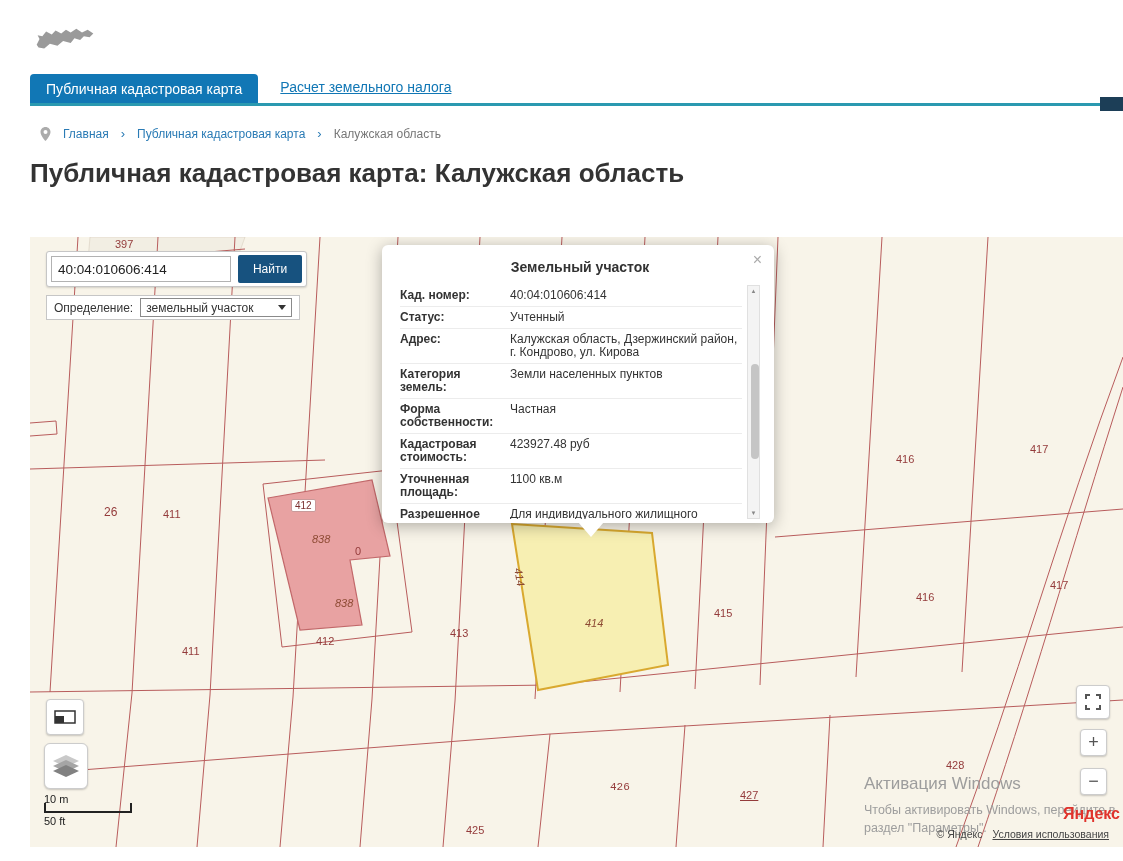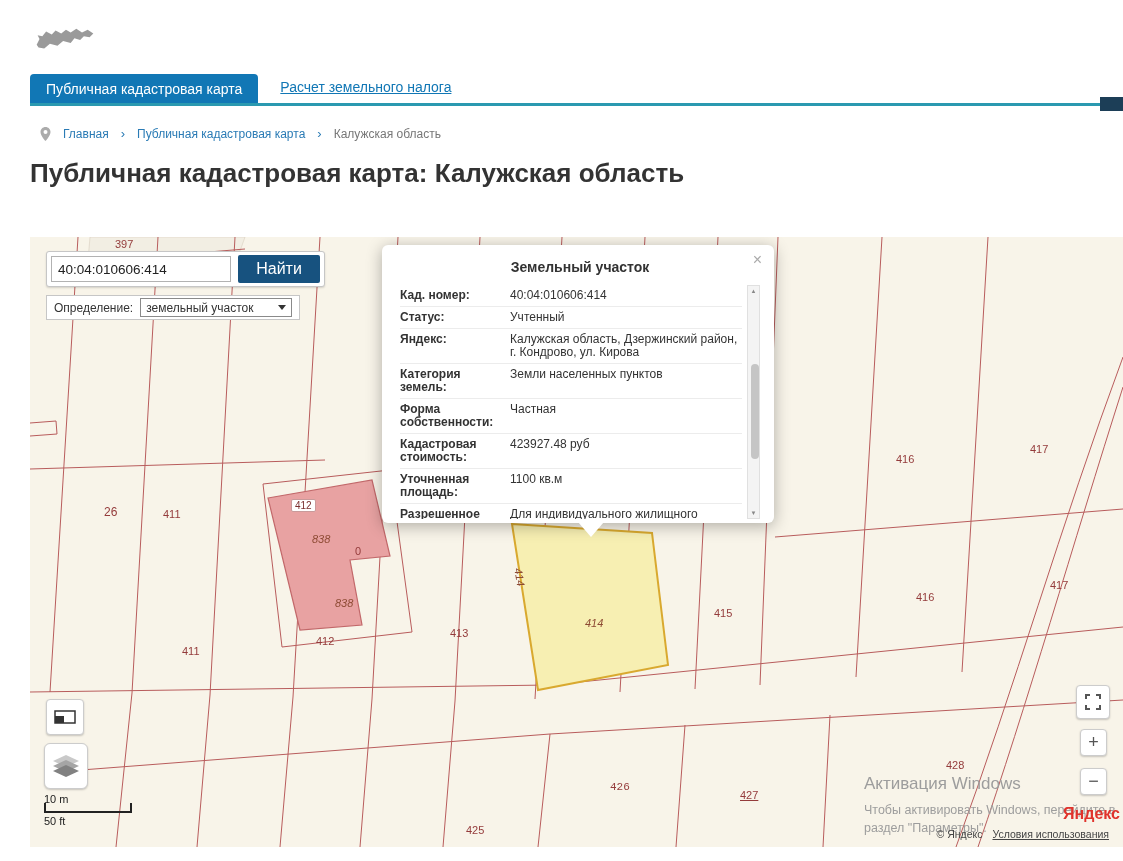--- a/index.html
+++ b/index.html
@@ -33,22 +33,22 @@
   .plabel.big { font-size:12px; }
   .plabel.it { font-style:italic; color:#8d4a33; }
   .plabel.rot { transform:rotate(80deg); transform-origin:left top; }
   .plabel.chip { background:#fff; border:1px solid #c99a9a; border-radius:2px; padding:0 3px; font-size:10px; color:#7a2f2f; }
 
   
   .search-panel { position:absolute; left:16px; top:14px; background:#fff; border:1px solid #c6c6c6; border-radius:3px;
                   padding:3px 4px; display:flex; align-items:center; gap:7px; box-shadow:0 1px 2px rgba(0,0,0,.15); }
   .search-input { width:180px; height:26px; border:1px solid #b2b2b2; padding:0 6px; font-size:13.5px; color:#222;
                   font-family:"Liberation Sans", sans-serif; }
-  .find-btn { width:82px; height:28px; background:#17527f; color:#fff; border:none; border-radius:2px;
-              font-size:16px; cursor:pointer; font-family:"Liberation Sans", sans-serif; }
+  .find-btn { width:64px; height:28px; background:#17527f; color:#fff; border:none; border-radius:2px;
+              font-size:12px; cursor:pointer; font-family:"Liberation Sans", sans-serif; }
 
   .filter-panel { position:absolute; left:16px; top:58px; background:#fff; border:1px solid #c6c6c6; height:25px;
                   display:flex; align-items:center; gap:7px; padding:0 7px; font-size:12px; color:#333; }
   .select { display:flex; align-items:center; justify-content:space-between; width:152px; height:19px;
             border:1px solid #8a8a8a; background:#fff; padding:0 5px; font-size:12px; cursor:pointer; }
   .sel-arrow { width:0; height:0; border-left:4px solid transparent; border-right:4px solid transparent;
                border-top:5px solid #333; }
 
   
   .popup { position:absolute; left:352px; top:8px; width:392px; height:278px; background:#fff; border-radius:6px;
@@ -206,21 +206,21 @@
       <div>
         <div class="prow">
           <div class="plab">Кад. номер:</div>
           <div class="pval">40:04:010606:414</div>
         </div>
         <div class="prow">
           <div class="plab">Статус:</div>
           <div class="pval">Учтенный</div>
         </div>
         <div class="prow">
-          <div class="plab">Яндекс:</div>
+          <div class="plab">Адрес:</div>
           <div class="pval">Калужская область, Дзержинский район, г. Кондрово, ул. Кирова</div>
         </div>
         <div class="prow">
           <div class="plab">Категория земель:</div>
           <div class="pval">Земли населенных пунктов</div>
         </div>
         <div class="prow">
           <div class="plab">Форма собственности:</div>
           <div class="pval">Частная</div>
         </div>

